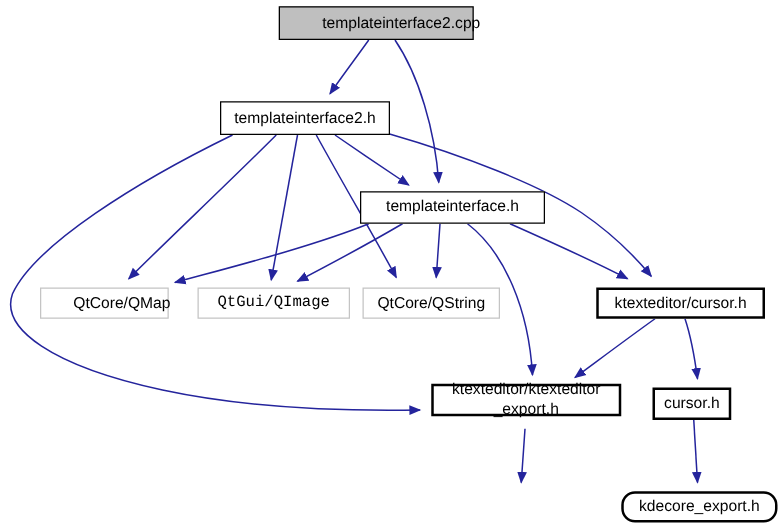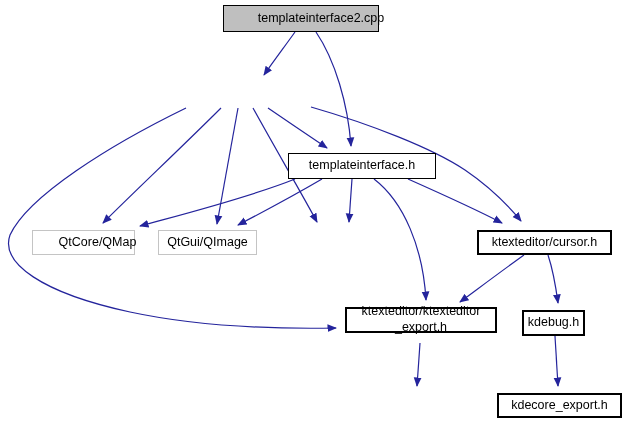--- a/index.html
+++ b/index.html
@@ -22,27 +22,27 @@
   .k-current{background:#bfbfbf;border:1px solid #000000;}
   .k-doc{border:1px solid #000000;}
   .k-ext{border:1px solid #c4c4c4;}
   .k-bold{border:2px solid #000000;}
 
   
   .n-cpp      {left:223px;top:5px;  width:156px;height:27px;padding-left:40px;}
   .n-ti2h     {left:176px;top:81px; width:136px;height:27px;}
   .n-tih      {left:288px;top:153px;width:148px;height:26px;}
   .n-qmap     {left:32px; top:230px;width:103px;height:25px;}
-  .n-qimage   {left:158px;top:230px;width:99px;height:25px;}
+  .n-qimage   {left:158px;top:230px;width:122px;height:25px;font-family:Liberation Mono, monospace;}
   .n-qstring  {left:290px;top:230px;width:110px;height:25px;}
   .n-cursor   {left:477px;top:230px;width:135px;height:25px;}
   .n-export   {left:345px;top:307px;width:152px;height:26px;}
   .n-kdebug   {left:522px;top:310px;width:63px; height:26px;}
   .n-kdemacros{left:373px;top:393px;width:87px; height:25px;}
-  .n-kdecore  {left:497px;top:393px;width:125px;height:25px;}
+  .n-kdecore  {left:497px;top:393px;width:125px;height:25px;border-radius:11px;}
 </style>
 </head>
 <body>
 
 <div id="canvas">
 
   <svg id="edges" width="626" height="425" viewBox="0 0 626 425" xmlns="http://www.w3.org/2000/svg">
     <defs>
       <marker id="arrow" markerUnits="userSpaceOnUse" markerWidth="11" markerHeight="9" refX="8.5" refY="4.5" orient="auto">
         <path d="M0,0.6 L9.5,4.5 L0,8.4 Z" class="arrowhead" fill="#24249c"></path>
@@ -63,22 +63,24 @@
       <path d="M408,179 C444,195 477,210 502,223" marker-end="url(#arrow)"></path>
       <path d="M374,179 C404,202 423,248 426,300" marker-end="url(#arrow)"></path>
       <path d="M524,255 C503,270 479,288 460,302" marker-end="url(#arrow)"></path>
       <path d="M548,255 C553,270 556,288 558,303" marker-end="url(#arrow)"></path>
       <path d="M420,343 C419,357 418,373 417,386" marker-end="url(#arrow)"></path>
       <path d="M555,336 C556,351 557,371 558,386" marker-end="url(#arrow)"></path>
     </g>
   </svg>
 
   <div class="node n-cpp k-current" style="background: rgb(191, 191, 191);">templateinterface2.cpp</div>
+  <div class="node n-ti2h k-doc">templateinterface2.h</div>
   <div class="node n-tih k-doc">templateinterface.h</div>
   <div class="node n-qmap k-ext" style="border-color: rgb(196, 196, 196); padding-left: 28px;">QtCore/QMap</div>
   <div class="node n-qimage k-ext" style="border-color: rgb(196, 196, 196);">QtGui/QImage</div>
+  <div class="node n-qstring k-ext" style="border-color: rgb(196, 196, 196);">QtCore/QString</div>
   <div class="node n-cursor k-bold">ktexteditor/cursor.h</div>
   <div class="node n-export k-bold">ktexteditor/ktexteditor
 _export.h</div>
-  <div class="node n-kdebug k-bold">kdebug.h</div>
+  <div class="node n-kdebug k-bold">cursor.h</div>
   <div class="node n-kdecore k-bold">kdecore_export.h</div>
 
 </div>
 
 </body></html>

